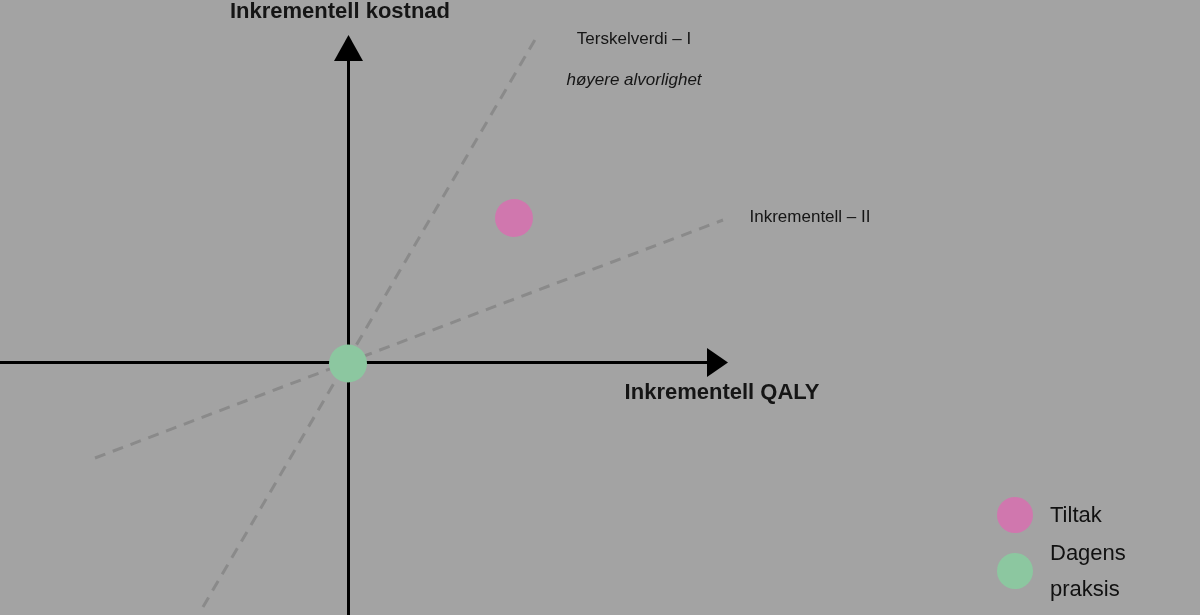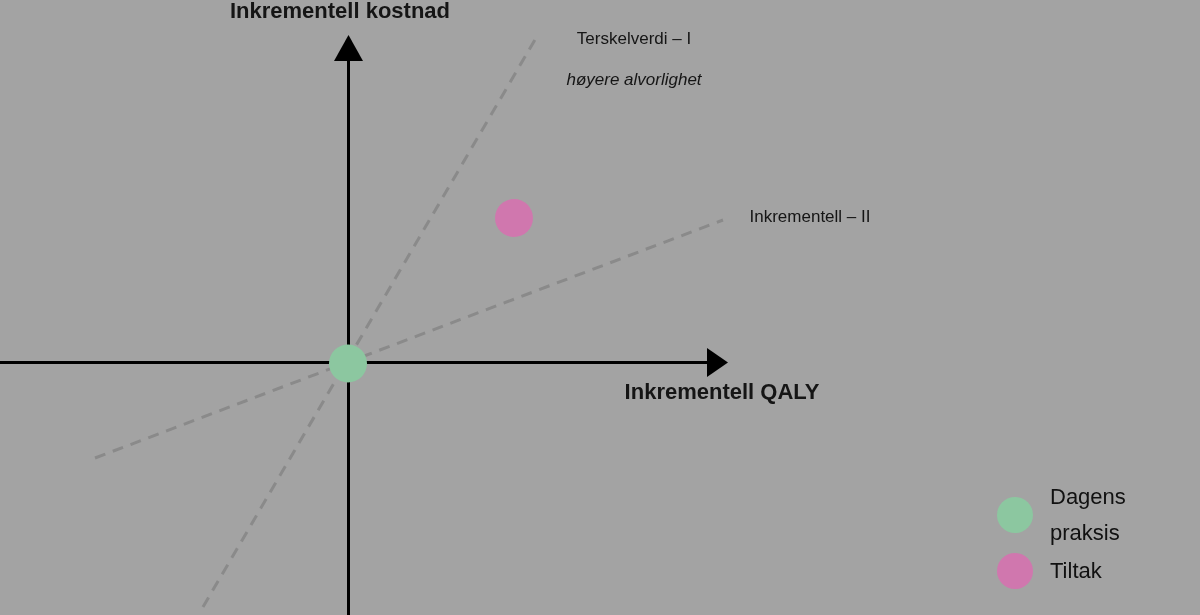--- a/index.html
+++ b/index.html
@@ -92,22 +92,22 @@
   <div class="label threshold-label threshold-1-label">
     <span>Terskelverdi – I</span>
     <span class="subtitle">høyere alvorlighet</span>
   </div>
   <div class="label threshold-label threshold-2-label">
     <span>Inkrementell – II</span>
   </div>
 
   <div class="legend">
     <div class="legend-item">
+      <span class="legend-swatch" style="background-color: rgb(208, 119, 174);"></span>
+      <span class="legend-text">Tiltak</span>
+    </div>
+    <div class="legend-item">
       <span class="legend-swatch" style="background-color: rgb(140, 199, 160);"></span>
       <span class="legend-text">Dagens praksis</span>
-    </div>
-    <div class="legend-item">
-      <span class="legend-swatch" style="background-color: rgb(208, 119, 174);"></span>
-      <span class="legend-text">Tiltak</span>
     </div>
   </div>
 
 </div>
 
 </body></html>

